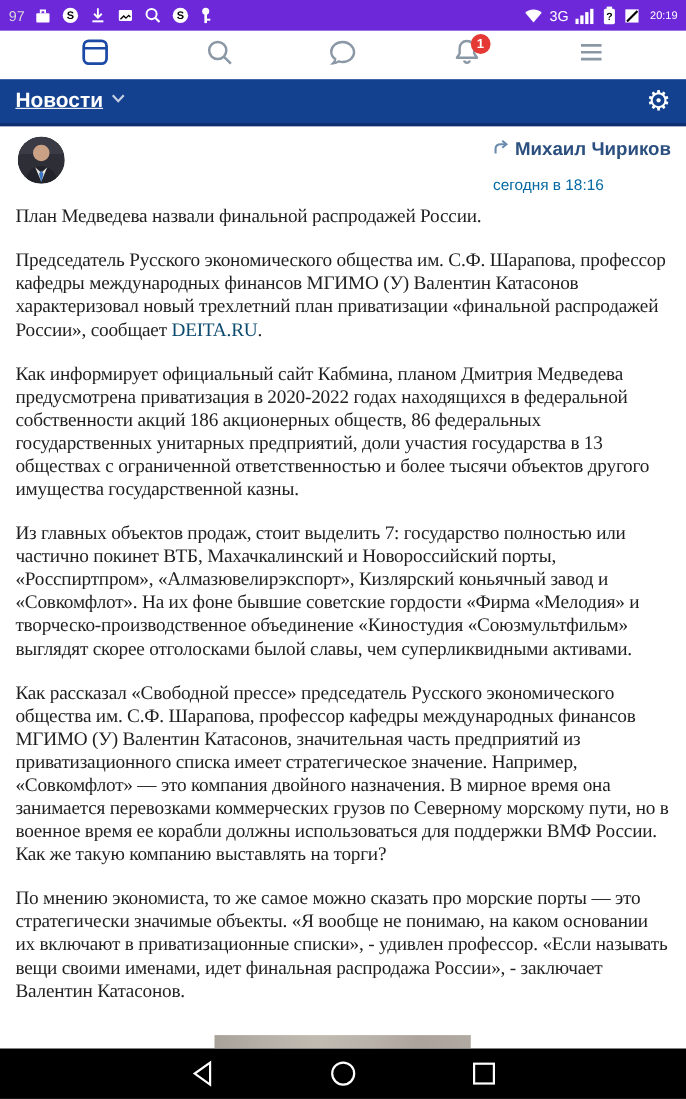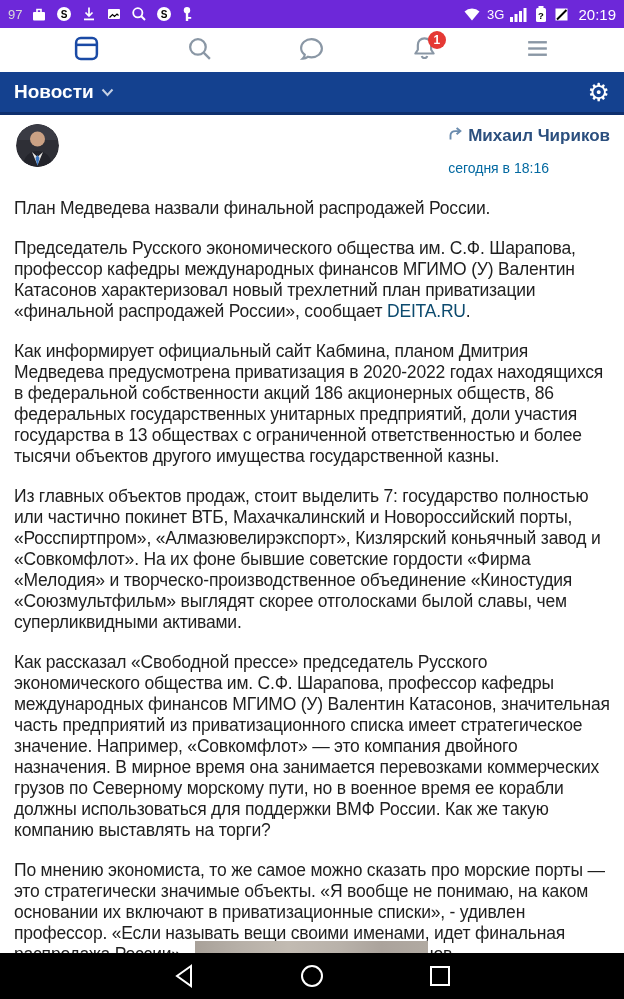--- a/index.html
+++ b/index.html
@@ -5,46 +5,46 @@
   * { box-sizing: border-box; margin: 0; padding: 0; }
   body { font-family: "Liberation Sans", "DejaVu Sans", sans-serif; background: #444; }
   .screen { width: 624px; height: 999px; background: #fff; position: relative; overflow: hidden; display: flex; flex-direction: column; }
 
   
   .status-bar { height: 28px; background: #6d28d9; color: #fff; display: flex; align-items: center; justify-content: space-between; padding: 0 8px; flex: 0 0 auto; }
   .sb-group { display: flex; align-items: center; gap: 9px; }
   .sb-group.right { gap: 6px; }
   .sb-pct { font-size: 13px; color: #d8d8d8; }
   .sb-net { font-size: 13px; color: #fff; }
-  .sb-time { font-size: 15px; color: #fff; margin-left: 3px; }
+  .sb-time { font-size: 10px; color: #fff; margin-left: 3px; }
   .sb-icon { display: inline-flex; }
 
   
   .tab-bar { height: 44px; background: #fff; display: flex; align-items: center; justify-content: space-around; padding: 0 30px; flex: 0 0 auto; }
   .tab { position: relative; color: #8a97a5; display: flex; align-items: center; justify-content: center; width: 44px; height: 40px; }
   .tab.active { color: #1a4aa5; }
   .badge { position: absolute; top: 1px; right: 1px; min-width: 18px; height: 18px; border-radius: 9px; background: #e53935; color: #fff; font-size: 12px; font-weight: 700; display: flex; align-items: center; justify-content: center; padding: 0 4px; }
 
   
   .app-header { height: 43px; background: #14418f; border-bottom: 3px solid #0e2f6d; display: flex; align-items: center; justify-content: space-between; padding: 0 14px; flex: 0 0 auto; }
-  .hdr-title-wrap { display: flex; align-items: center; gap: 7px; color: #fff; }
+  .hdr-title-wrap { display: flex; align-items: flex-start; gap: 7px; color: #fff; text-decoration: underline; }
   .hdr-title { font-size: 19px; font-weight: 600; color: #fff; }
   .gear { color: #fff; font-size: 25px; line-height: 1; }
 
   
   .content { flex: 1 1 auto; position: relative; overflow: hidden; background: #fff; }
   .post-header { display: flex; padding: 9px 14px 0 16px; justify-content: space-between; }
   .avatar { width: 43px; height: 43px; border-radius: 50%; overflow: hidden; flex: 0 0 auto; }
   .ph-meta { margin-left: 13px; padding-top: 2px; }
   .author-line { display: flex; align-items: center; gap: 5px; }
   .author-name { color: #2b4f7e; font-weight: 700; font-size: 17px; }
   .post-date { color: #0369a1; font-size: 14px; margin-top: 14px; }
 
   .post-text { padding: 10px 14px 0; color: #1f1f1f; font-size: 17.5px; line-height: 21px; letter-spacing: -0.2px; }
-  .post-text p { margin: 12px 0 19px; }
+  .post-text p { margin: 0 0 19px; font-family: Liberation Serif, serif; }
   .post-text a { color: #0c4a6e; text-decoration: none; }
 
   .attach-strip { position: absolute; bottom: 0; left: 195px; width: 233px; height: 12px;
     background: linear-gradient(90deg,#a8a199 0%,#b6afa7 18%,#c2bbb2 40%,#b9b2aa 62%,#aba39c 80%,#b1aaa2 100%); }
 
   
   .nav-bar { height: 46px; background: #000; flex: 0 0 auto; display: flex; align-items: center; justify-content: center; gap: 98px; }
   .nav-btn { display: flex; align-items: center; justify-content: center; width: 30px; height: 30px; }
 </style>
 </head>

